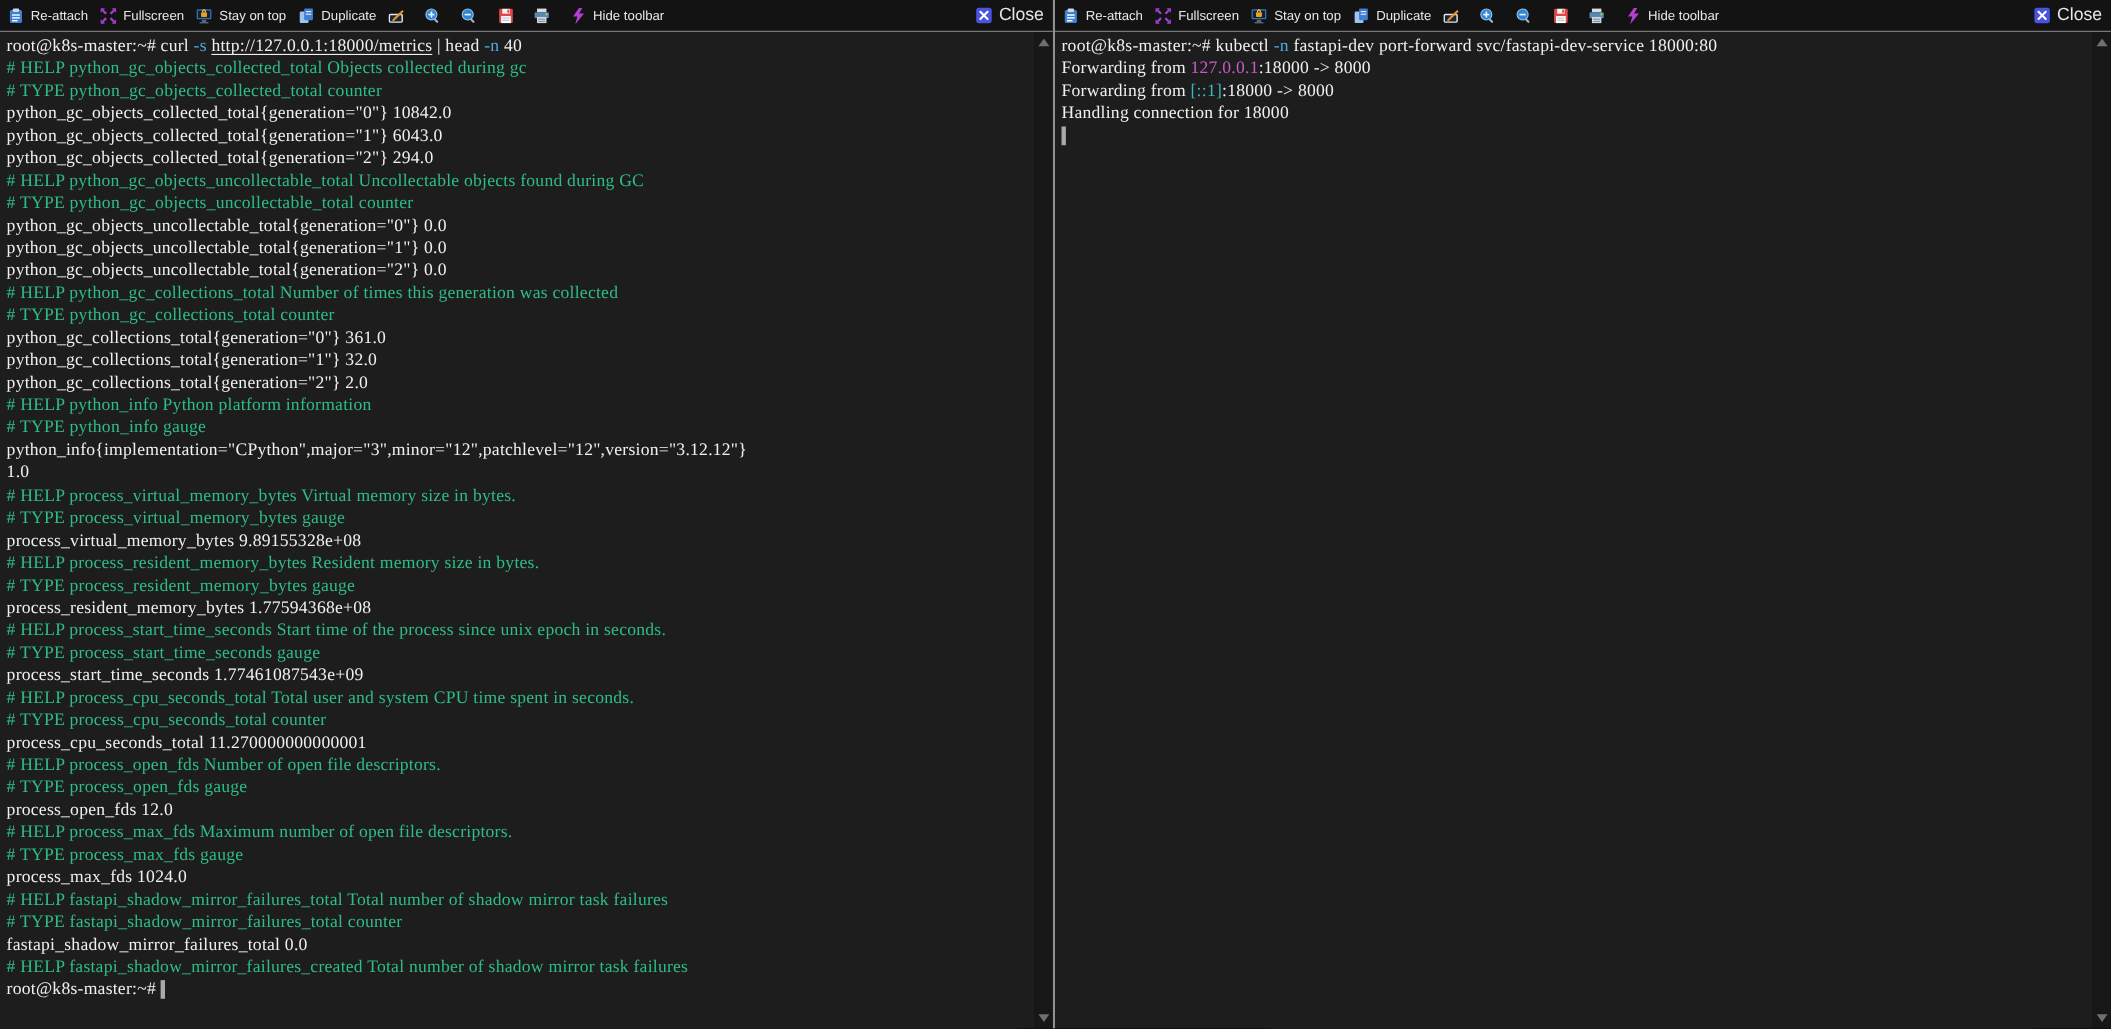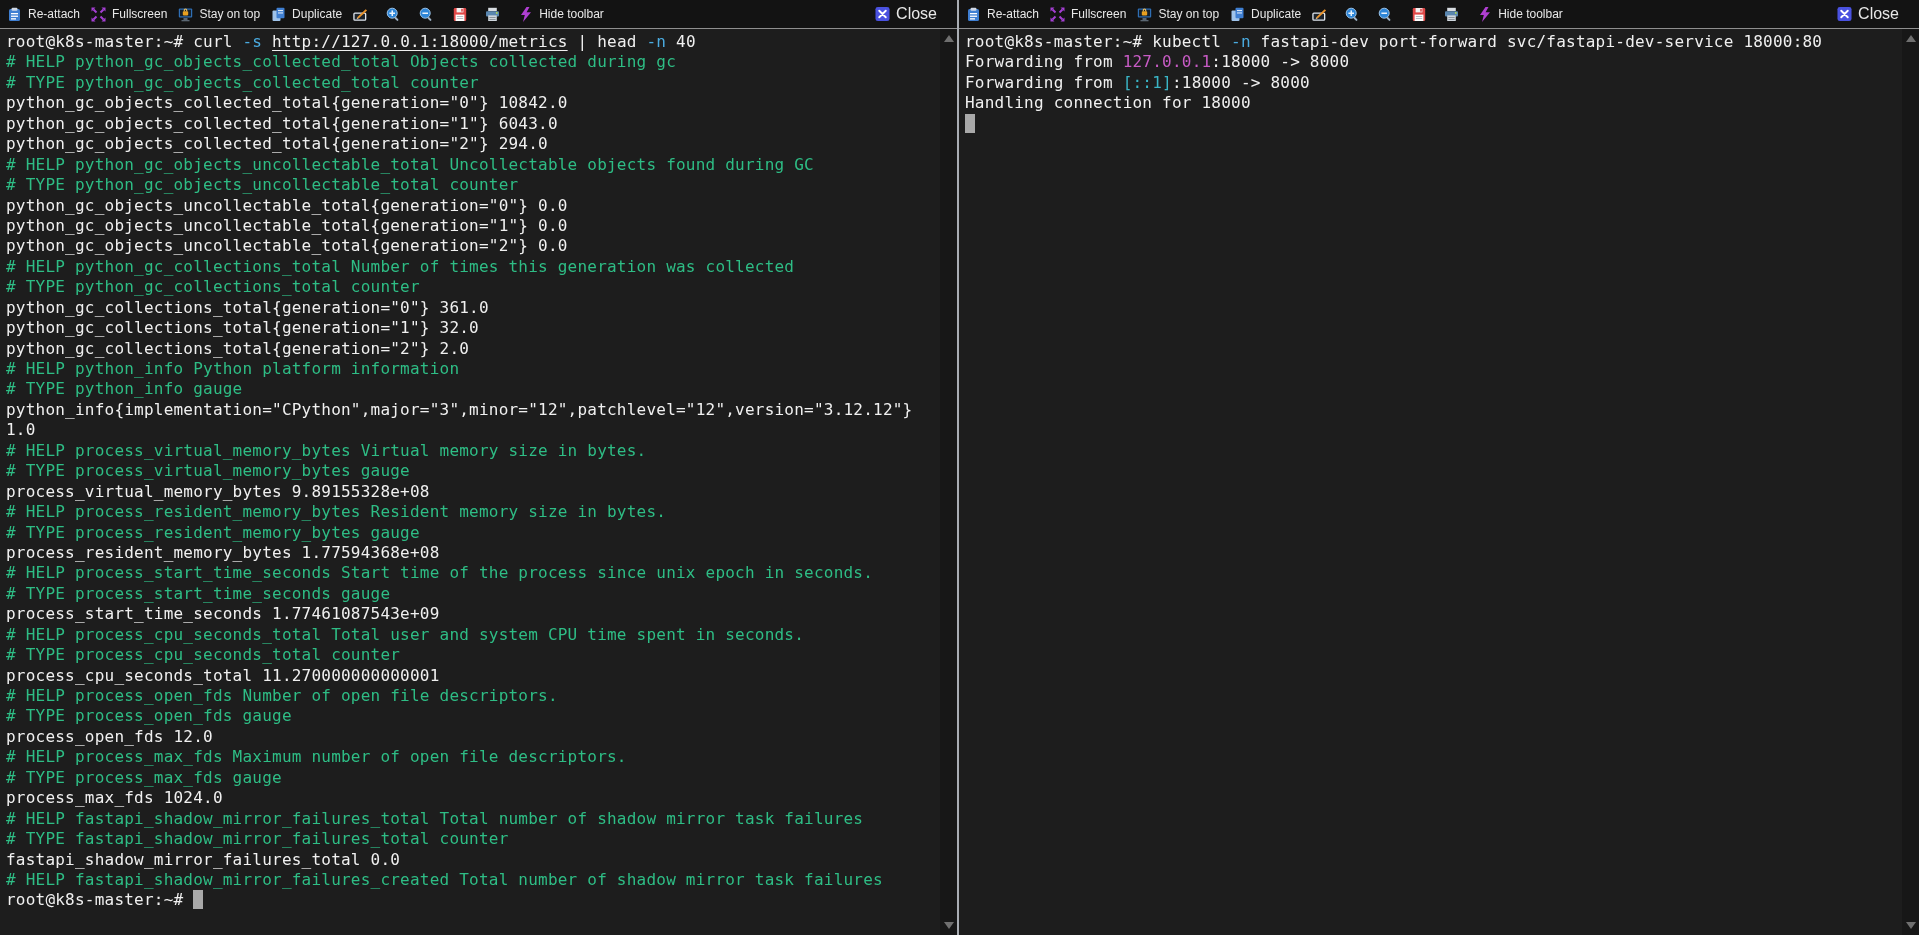--- a/index.html
+++ b/index.html
@@ -29,38 +29,38 @@
                      height:1.5px; background:currentColor; }
   .ctrl-max::after { content:""; position:absolute; inset:1.5px; border:1.5px solid currentColor;
                      border-radius:1.5px; }
   .ctrl-close::before, .ctrl-close::after { content:""; position:absolute; left:-1px; right:-1px;
                      top:6px; height:1.5px; background:currentColor; }
   .ctrl-close::before { transform:rotate(45deg); }
   .ctrl-close::after  { transform:rotate(-45deg); }
 
   
   .toolbar { height:29px; background:var(--toolbar-bg,#131313); display:flex;
-             align-items:center; padding:0 20px 0 7px;
+             align-items:center; padding:0 8px 0 7px;
              border-bottom:1px solid #8f8f8f; flex:0 0 auto; }
   .tb-items { display:flex; align-items:center; }
   .tb-item { display:flex; align-items:center; gap:6px; margin-right:11px;
              color:#e8e8e8; font-size:12px; white-space:nowrap; cursor:default; }
   .tb-item.icon-only { margin-right:18px; }
   .tb-item .tb-icon, .tb-close .tb-icon { width:15px; height:15px; display:inline-flex;
              align-items:center; justify-content:center; }
   .tb-close { margin-left:auto; display:flex; align-items:center; gap:6px;
               color:#e8e8e8; font-size:16px; cursor:default; }
 
   
   .terminal { flex:1 1 auto; background:var(--terminal-bg,#1d1d1d); position:relative;
               overflow:hidden; }
   .tlines { position:absolute; inset:3px 20px 0 6px;
             font-family:"DejaVu Sans Mono", monospace; font-size:16px;
             letter-spacing:0.22px; color:var(--fg,#f0f0f0); white-space:pre; }
-  .tline { height:20.45px; line-height:20.45px; }
+  .tline { height:20.45px; line-height:20.45px;font-family:Liberation Serif, serif; }
   .seg-fg { color:var(--fg,#f0f0f0); }
   .seg-g  { color:var(--green,#2ebd85); }
   .seg-b  { color:var(--blue,#4aabe0); }
   .seg-m  { color:var(--magenta,#c75bc4); }
   .seg-c  { color:var(--cyan,#3ab5c6); }
   .seg-u  { color:var(--fg,#f0f0f0); text-decoration:underline; text-underline-offset:3px; }
   .seg-cur{ background:var(--cursor,#a9a9a9); color:var(--cursor,#a9a9a9); }
 
   .scrollbar { position:absolute; top:0; right:0; bottom:0; width:17px; background:#171717; }
   .sb-arrow { position:absolute; left:3.5px; width:0; height:0; }

